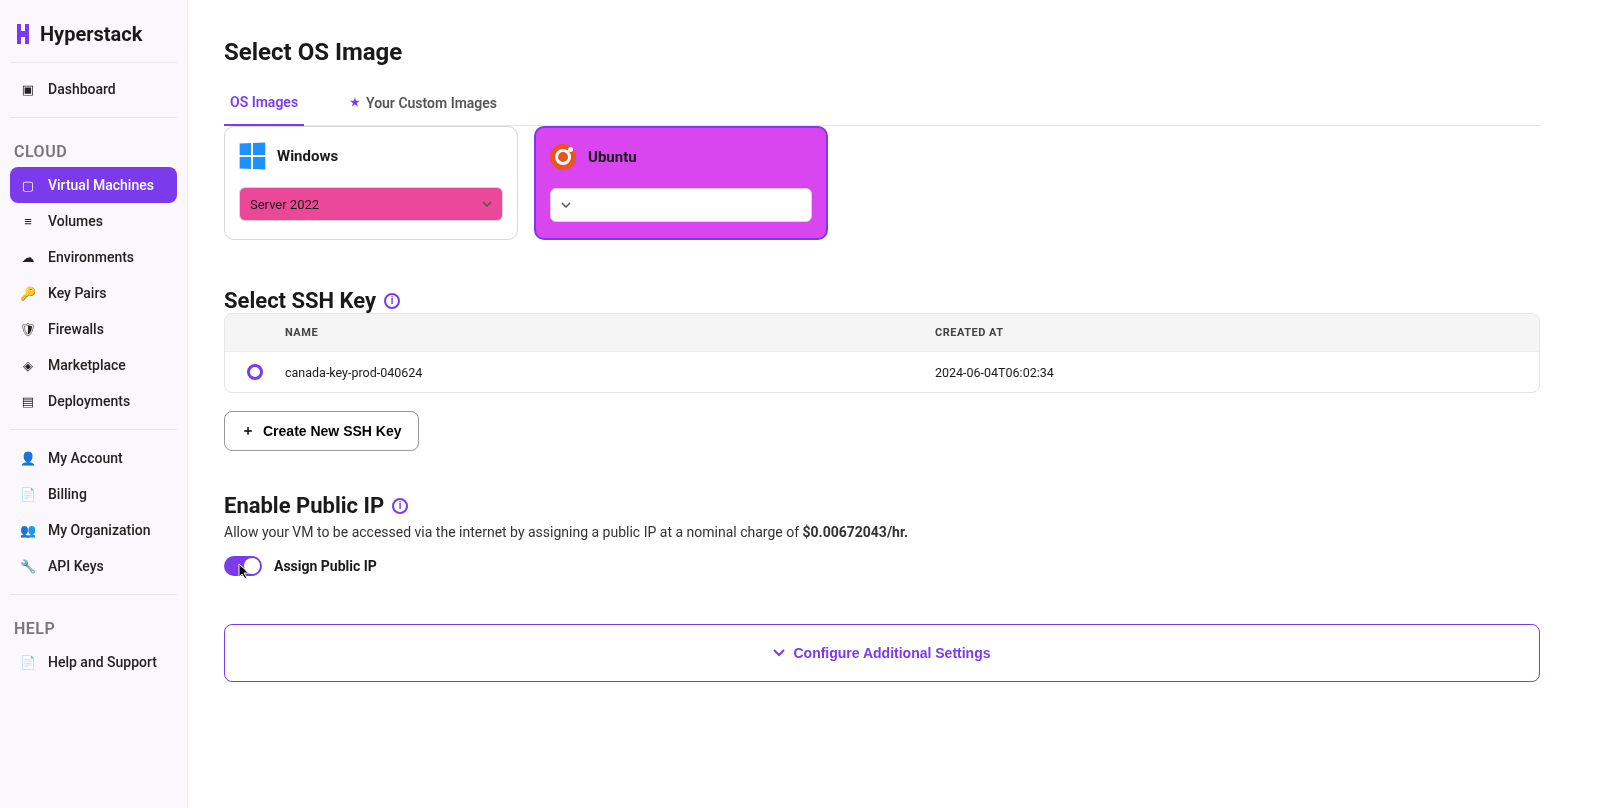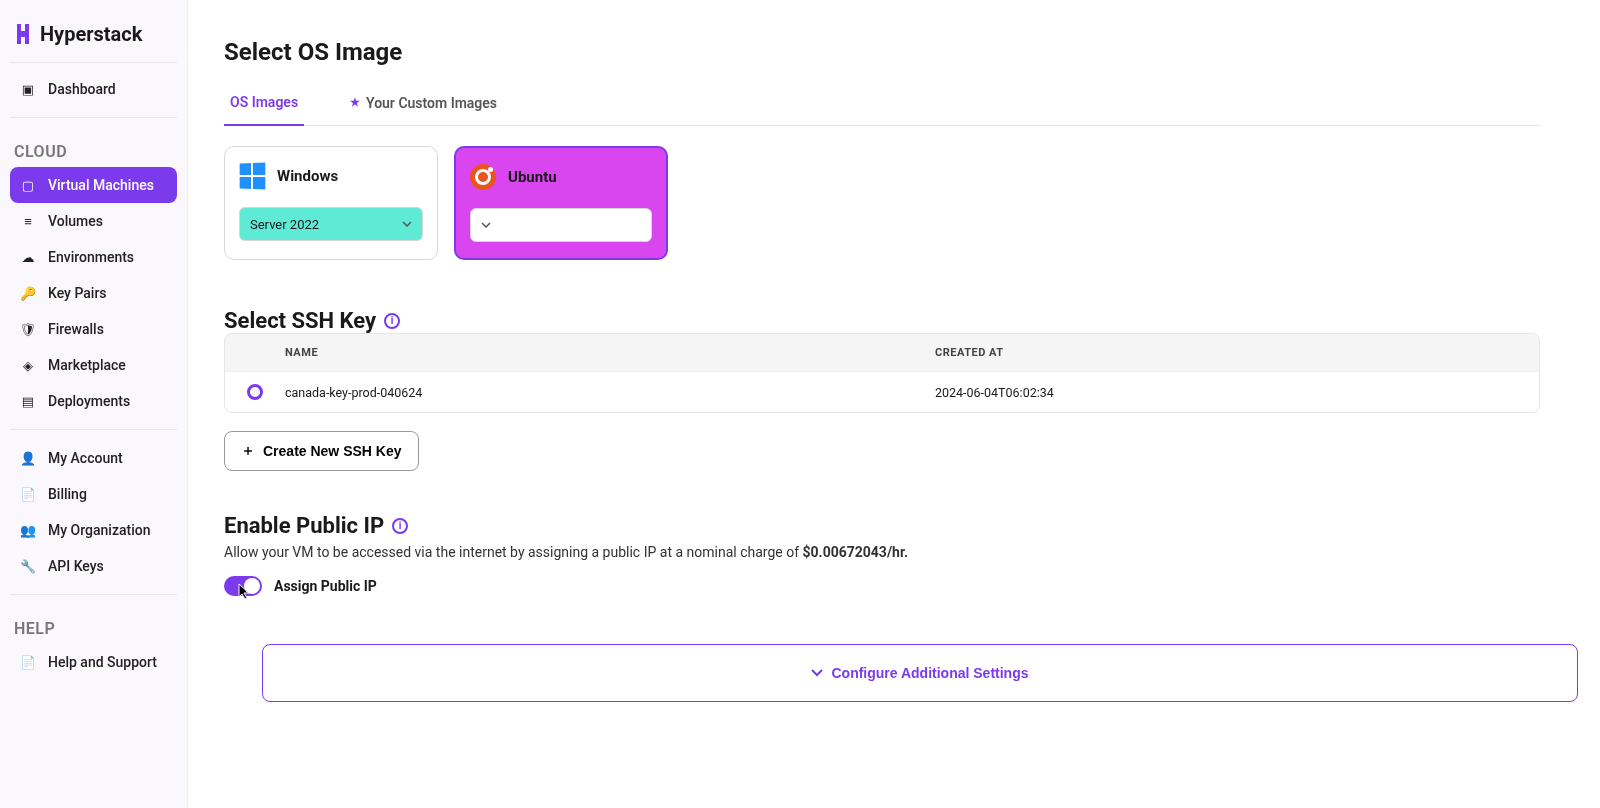--- a/index.html
+++ b/index.html
@@ -10,46 +10,46 @@
 .brand-text { font-size: 20px; font-weight: 700; }
 .brand-icon { width: 18px; height: 22px; }
 .nav-item { display: flex; align-items: center; gap: 12px; padding: 10px 10px; border-radius: 8px; font-size: 14px; font-weight: 500; color: #222; cursor: pointer; }
 .nav-item.active { background: #7c3aed; color: #fff; }
 .nav-item .icon { width: 16px; display: flex; justify-content: center; font-size: 13px; }
 .nav-section { font-size: 16px; font-weight: 600; letter-spacing: 0.5px; color: #777; padding: 14px 4px 6px 4px; }
 .sidebar hr { border: none; border-top: 1px solid #e8e8e8; margin: 10px 0; }
 .main { flex: 1; padding: 38px 60px 0 36px; overflow-y: auto; background: #fff; }
 h1.section-title { font-size: 24px; font-weight: 700; margin-bottom: 18px; }
 h2.section-title { font-size: 22px; font-weight: 700; display: flex; align-items: center; gap: 8px; }
-.tabs { display: flex; gap: 40px; border-bottom: 1px solid #e5e5e5; margin-bottom: 20px; }
+.tabs { display: flex; gap: 40px; border-bottom: 1px solid #e5e5e5; }
 .tab { padding: 10px 6px 14px 6px; font-size: 14px; font-weight: 600; color: #555; cursor: pointer; display: flex; align-items: center; gap: 6px; }
 .tab.active { color: #7c3aed; border-bottom: 2px solid #7c3aed; margin-bottom: -1px; }
 .os-cards { display: flex; gap: 16px; margin-bottom: 48px; }
-.os-card { width: 214px; border: 1px solid #d8d8d8; border-radius: 10px; padding: 16px 14px; background: #fff; }
+.os-card { width: 294px; border: 1px solid #d8d8d8; border-radius: 10px; padding: 16px 14px; background: #fff; }
 .os-card.selected { border: 2px solid #7c3aed; background: #d946ef; }
 .os-card-header { display: flex; align-items: center; gap: 12px; margin-bottom: 18px; }
 .os-name { font-size: 15px; font-weight: 700; }
-.version-select { width: 100%; height: 34px; border: 1px solid #d6d6d6; border-radius: 6px; background: #5eead4; display: flex; align-items: center; justify-content: space-between; padding: 0 10px; font-size: 13px; cursor: pointer; }
+.version-select { width: 100%; height: 34px; border: 1px solid #d6d6d6; border-radius: 6px; background: #ec4899; display: flex; align-items: center; justify-content: space-between; padding: 0 10px; font-size: 13px; cursor: pointer; }
 .os-card.selected .version-select { background: #fff; }
 .info-icon { width: 16px; height: 16px; border: 2px solid #7c3aed; border-radius: 50%; display: inline-flex; align-items: center; justify-content: center; font-size: 10px; color: #7c3aed; font-weight: 700; }
 .table { border: 1px solid #e5e5e5; border-radius: 8px; overflow: hidden; margin-bottom: 18px; }
 .thead { display: flex; background: #f5f5f5; font-size: 11px; font-weight: 700; letter-spacing: 0.5px; color: #444; padding: 12px 0; }
 .th-check, .td-check { width: 60px; display: flex; justify-content: center; align-items: center; }
 .th-name, .td-name { flex: 0 0 650px; padding-left: 0; }
 .th-created, .td-created { flex: 1; }
 .tbody-row { display: flex; font-size: 12.5px; padding: 12px 0; border-top: 1px solid #eee; align-items: center; }
 .radio { width: 16px; height: 16px; border: 3px solid #7c3aed; border-radius: 50%; display: inline-block; }
 .btn-outline { display: inline-flex; align-items: center; gap: 8px; padding: 10px 16px; border: 1px solid #999; border-radius: 8px; font-size: 14px; font-weight: 600; background: #fff; cursor: pointer; }
 .subtext { font-size: 14px; color: #333; margin-top: 6px; }
 .subtext strong { font-weight: 700; }
 .toggle-row { display: flex; align-items: center; gap: 12px; margin-top: 16px; }
 .toggle { width: 38px; height: 20px; background: #7c3aed; border-radius: 999px; position: relative; cursor: pointer; }
 .toggle::after { content: ""; width: 16px; height: 16px; background: #fff; border-radius: 50%; position: absolute; top: 2px; right: 2px; }
 .toggle-label { font-size: 14px; font-weight: 700; }
-.configure-btn { width: 100%; border: 1px solid #7c3aed; border-radius: 8px; background: #fff; color: #7c3aed; font-size: 14px; font-weight: 600; padding: 20px 0; display: flex; align-items: center; justify-content: center; gap: 8px; cursor: pointer; margin-top: 48px; margin-bottom: 40px; margin-left: 38px; }
+.configure-btn { width: 100%; border: 1px solid #7c3aed; border-radius: 8px; background: #fff; color: #7c3aed; font-size: 14px; font-weight: 600; padding: 20px 0; display: flex; align-items: center; justify-content: center; gap: 8px; cursor: pointer; margin-top: 48px; margin-bottom: 40px; }
 .chevron-down { width: 12px; height: 8px; }
 .star-icon { color: #7c3aed; font-size: 11px; }
 .section-gap { margin-top: 42px; }
 .windows-icon { display: grid; grid-template-columns: 1fr 1fr; grid-template-rows: 1fr 1fr; gap: 2px; width: 26px; height: 26px; transform: perspective(60px) rotateY(-10deg); }
 .windows-icon span { background: #1e90ff; }
 .ubuntu-icon { width: 26px; height: 26px; border-radius: 50%; background: #e95420; position: relative; }
 .ubuntu-icon::before { content:""; position:absolute; width:10px; height:10px; border:3px solid #fff; border-radius:50%; top:5px; left:5px; }
 .ubuntu-icon::after { content:""; position:absolute; width:5px; height:5px; background:#fff; border-radius:50%; top:3px; right:3px; }
 .cursor-dot { position: absolute; width: 18px; height: 18px; pointer-events: none; }
 </style>

